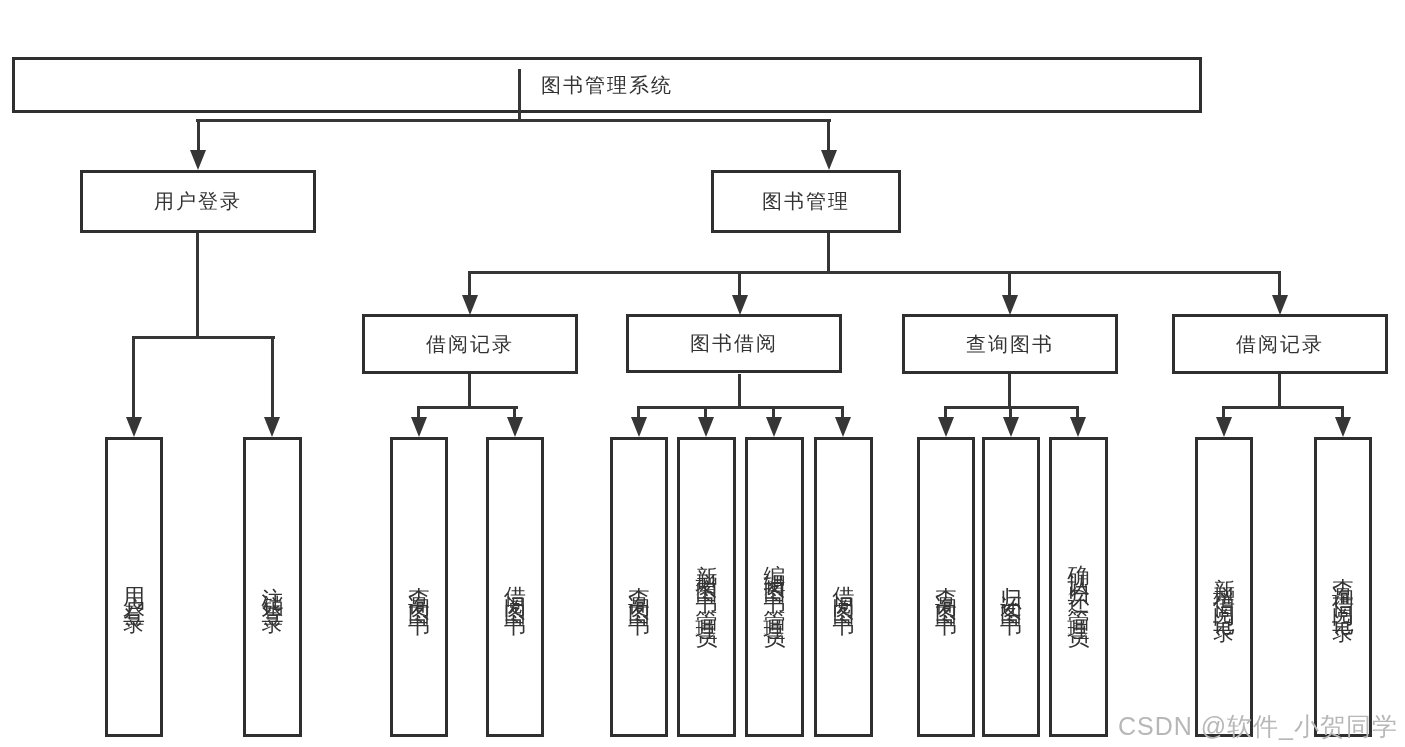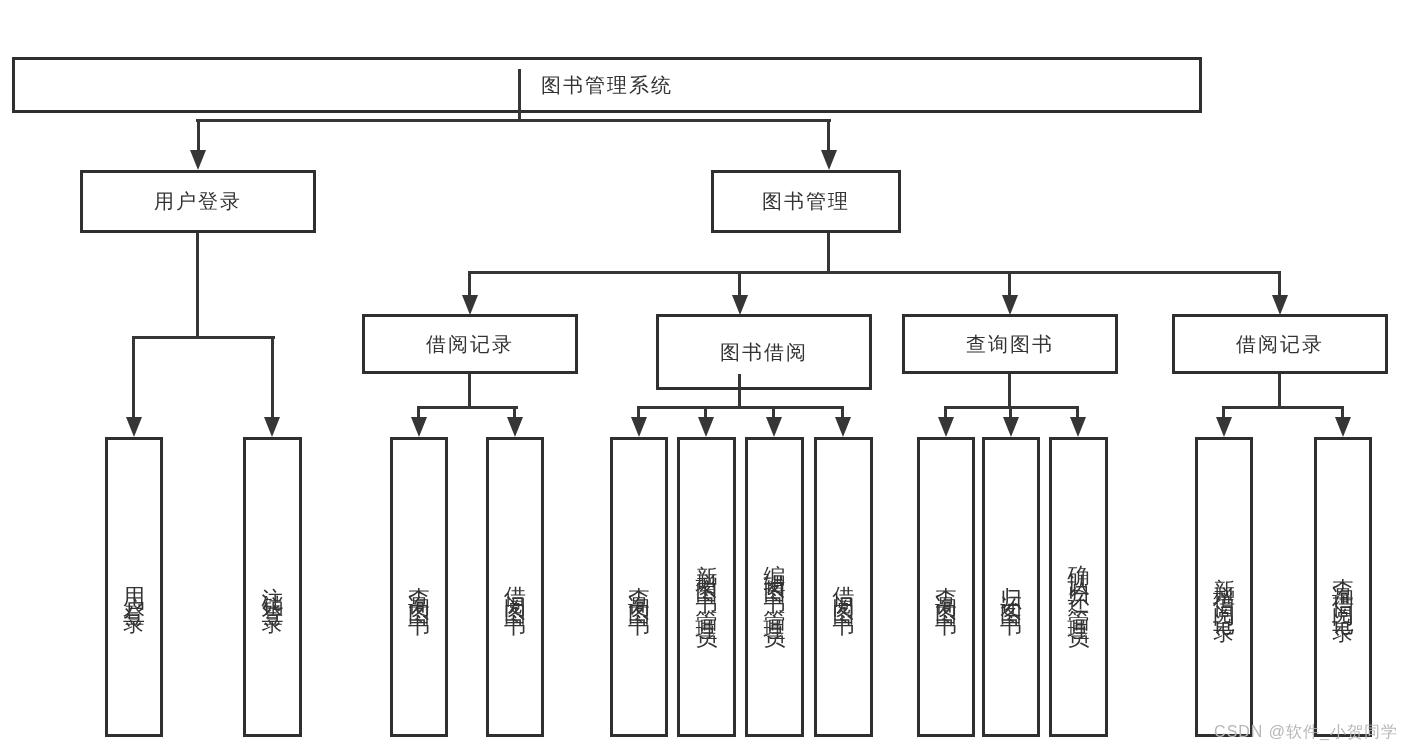--- a/index.html
+++ b/index.html
@@ -24,21 +24,21 @@
     writing-mode:vertical-rl;text-orientation:mixed;
     font-size:22px;letter-spacing:9px;line-height:1.0;
   }
   .ln{position:absolute;background:var(--line);}
   .ah{
     position:absolute;width:0;height:0;
     border-left:8px solid transparent;border-right:8px solid transparent;
     border-top:20px solid var(--line);
   }
   .wm{
-    position:absolute;right:7px;bottom:4px;font-size:16px;letter-spacing:1px;
+    position:absolute;right:7px;bottom:4px;font-size:25px;letter-spacing:1px;
     color:var(--watermark);z-index:10;white-space:nowrap;
   }
 </style>
 </head>
 <body>
 
 <div class="canvas">
 
   <div class="box hbox" style="left:12px;top:13px;width:1190px;height:56px;margin-top:44px;">图书管理系统</div>
 
@@ -64,21 +64,21 @@
   <div class="ln" style="left:468px;top:271px;width:3px;height:26px;"></div>
   <div class="ah" style="left:462px;top:295px;"></div>
   <div class="ln" style="left:738px;top:271px;width:3px;height:26px;"></div>
   <div class="ah" style="left:732px;top:295px;"></div>
   <div class="ln" style="left:1008px;top:271px;width:3px;height:26px;"></div>
   <div class="ah" style="left:1002px;top:295px;"></div>
   <div class="ln" style="left:1278px;top:271px;width:3px;height:26px;"></div>
   <div class="ah" style="left:1272px;top:295px;"></div>
 
   <div class="box hbox" style="left:362px;top:314px;width:216px;height:60px;">借阅记录</div>
-  <div class="box hbox" style="left:656px;top:314px;width:216px;height:76px;">图书借阅</div>
+  <div class="box hbox" style="left:626px;top:314px;width:216px;height:59px;">图书借阅</div>
   <div class="box hbox" style="left:902px;top:314px;width:216px;height:60px;">查询图书</div>
   <div class="box hbox" style="left:1172px;top:314px;width:216px;height:60px;">借阅记录</div>
 
   <div class="ln" style="left:468px;top:374px;width:3px;height:34px;"></div>
   <div class="ln" style="left:417px;top:406px;width:101px;height:3px;"></div>
   <div class="ln" style="left:417px;top:406px;width:3px;height:14px;"></div>
   <div class="ah" style="left:411px;top:417px;"></div>
   <div class="ln" style="left:513px;top:406px;width:3px;height:14px;"></div>
   <div class="ah" style="left:507px;top:417px;"></div>
 

